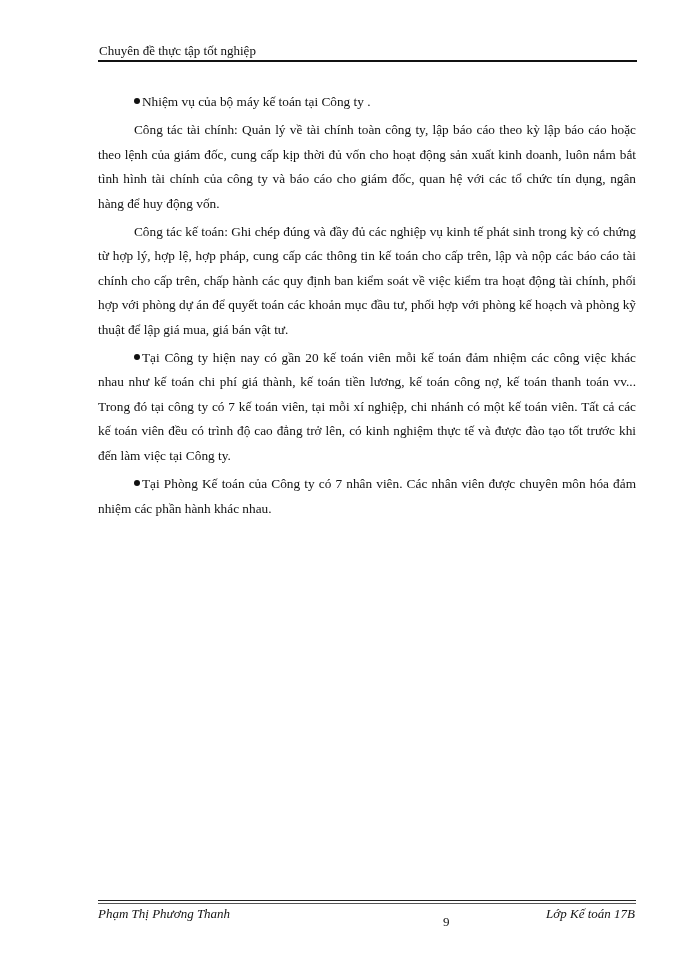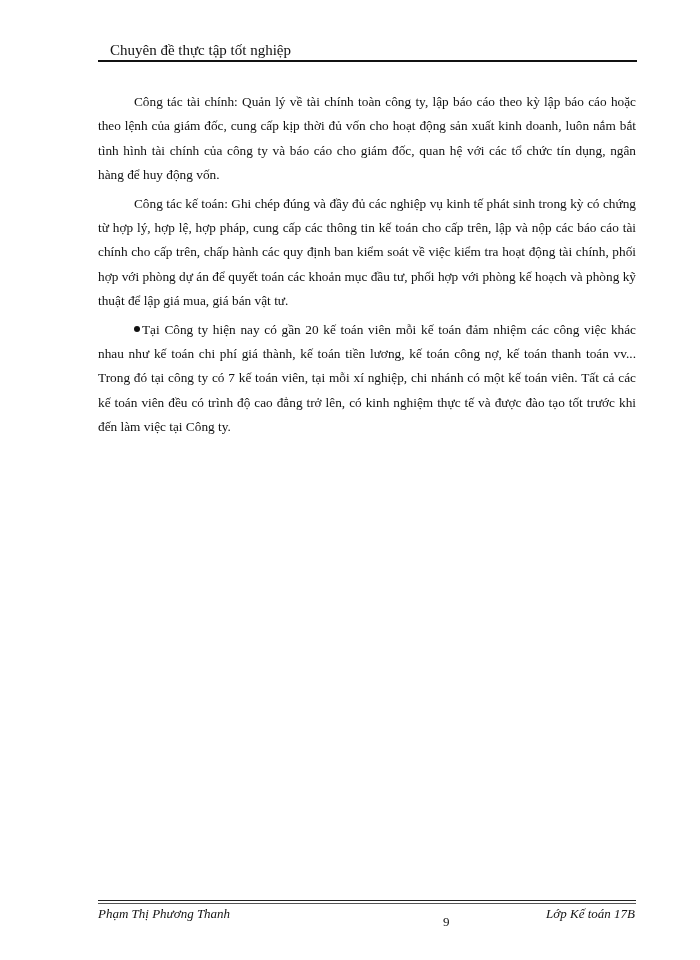--- a/index.html
+++ b/index.html
@@ -18,23 +18,23 @@
     .page-header {
       position: absolute;
       left: 98px;
       top: 43px;
       width: 539px;
       height: 17px;
       border-bottom: 2px solid #111111;
     }
     .page-header-title {
       position: absolute;
-      left: 12px;
+      left: 1px;
       top: 0px;
-      font-size: 15px;
+      font-size: 13px;
       line-height: 15px;
       white-space: nowrap;
       text-align: center;
     }
     .body-text {
       position: absolute;
       left: 98px;
       top: 90px;
       width: 538px;
       font-size: 13.3px;
@@ -110,28 +110,34 @@
     }
   </style>
 </head>
 <body>
 
 <div class="page-header">
   <span class="page-header-title">Chuyên  đề thực tập tốt nghiệp</span>
 </div>
 
 <div class="body-text">
+  <p class="para bullet">
+    <span class="bullet-dot"></span><span>Nhiệm vụ  của bộ máy kế toán tại Công ty .</span>
+  </p>
   <p class="para">
     <span>Công tác tài chính: Quản lý về tài chính toàn công ty, lập báo cáo theo kỳ lập báo cáo hoặc theo lệnh của giám đốc, cung cấp kịp thời đủ vốn  cho hoạt động sản xuất kinh doanh, luôn nắm bắt tình hình tài chính của công ty và báo cáo cho giám đốc, quan hệ với các tổ chức tín dụng, ngân hàng để huy động vốn.</span>
   </p>
   <p class="para">
     <span>Công tác kế toán: Ghi chép đúng và đầy đủ các nghiệp vụ kinh tế phát sinh trong kỳ có chứng từ hợp lý, hợp lệ, hợp pháp,  cung cấp các thông tin kế toán cho cấp trên, lập và nộp các báo cáo tài chính cho cấp trên, chấp hành các quy định ban kiểm soát về việc kiểm tra hoạt động tài chính, phối hợp với phòng dự án để quyết toán các khoản mục đầu tư, phối hợp với phòng kế hoạch và phòng kỹ thuật để lập giá mua, giá bán vật tư.</span>
   </p>
   <p class="para bullet">
     <span class="bullet-dot"></span><span>Tại  Công ty hiện nay có gần 20 kế toán viên mỗi kế toán đảm nhiệm các công việc khác nhau như kế toán chi phí giá thành, kế toán tiền lương, kế toán công nợ, kế toán thanh toán vv...  Trong đó tại công ty có 7 kế toán viên, tại mỗi xí nghiệp,  chi nhánh  có một kế toán viên. Tất cả các kế toán viên đều có trình độ cao đẳng trở lên, có kinh nghiệm thực tế và được đào tạo tốt trước khi đến làm việc tại Công ty.</span>
+  </p>
+  <p class="para bullet">
+    <span class="bullet-dot"></span><span>Tại  Phòng Kế toán của Công ty có 7 nhân viên. Các nhân viên được chuyên môn hóa đảm nhiệm các phần hành khác nhau.</span>
   </p>
 </div>
 
 <div class="page-footer">
   <div class="footer-rule"></div>
   <div class="footer-rule2"></div>
   <span class="footer-author">Phạm Thị Phương Thanh</span>
   <span class="footer-page">9</span>
   <span class="footer-class">Lớp Kế toán 17B</span>
 </div>

